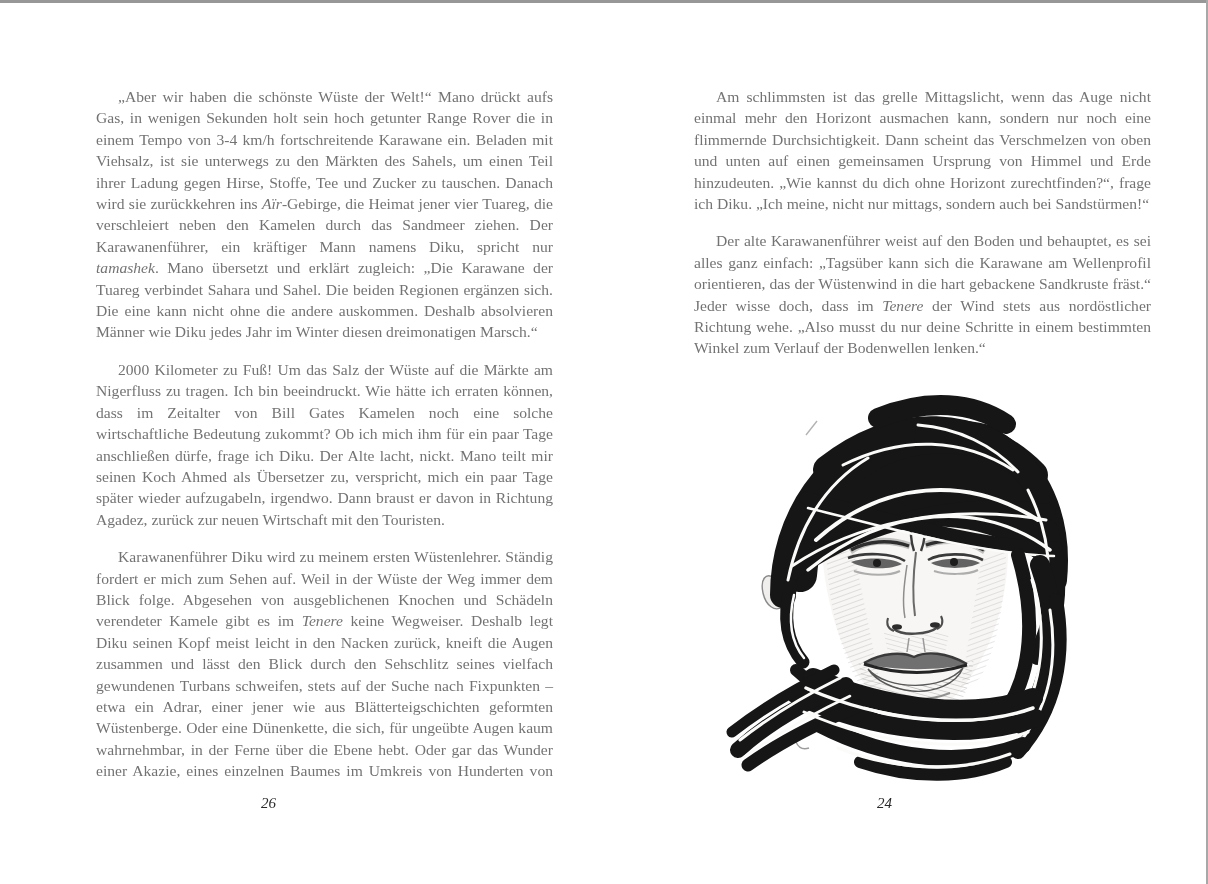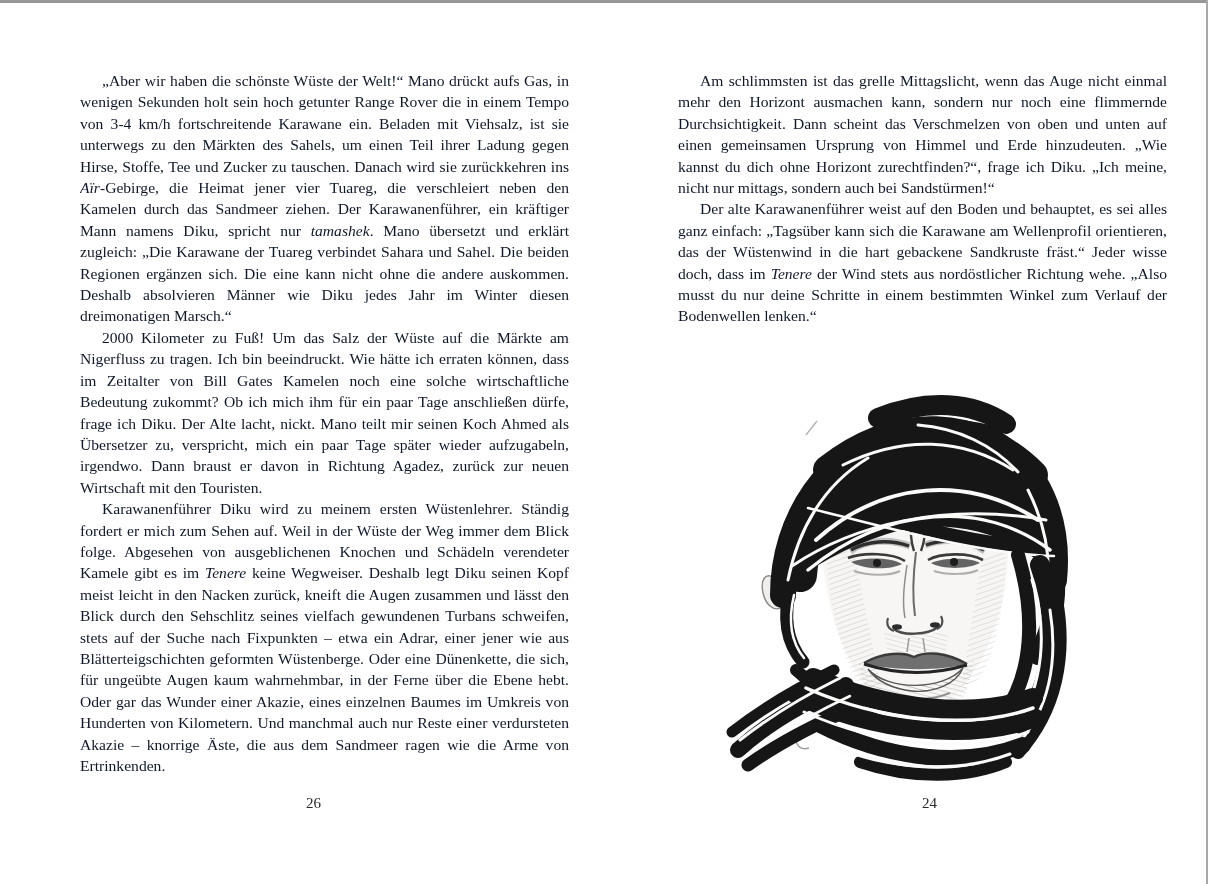--- a/index.html
+++ b/index.html
@@ -6,28 +6,28 @@
   .spread{
     position:relative;width:1208px;height:884px;background:#ffffff;
     overflow:hidden;font-family:"Liberation Serif","DejaVu Serif",serif;
   }
   .top-rule{position:absolute;left:0;top:0;width:1208px;height:3px;background:#979797;}
   .right-rule{position:absolute;right:0;top:0;width:2px;height:884px;background:#a8a8a8;}
   .page{position:absolute;top:70px;width:489px;}
   .page-left{left:80px;height:712px;overflow:hidden;}
   .page-right{left:678px;height:350px;overflow:hidden;}
   .para{
-    margin:0;text-align:justify;color:#0f172a;
+    margin:16px;text-align:justify;color:#737373;
     font-size:15.6px;line-height:21.4px;hyphens:none;
   }
   .para.indent{text-indent:22px;}
   .para em{font-style:italic;}
   .pagenum{
-    position:absolute;top:795px;width:60px;text-align:right;
-    font-size:15px;color:#2a2a2a;
+    position:absolute;top:795px;width:60px;text-align:left;
+    font-size:15px;color:#2a2a2a;font-style:italic;
   }
   .pagenum-left{left:261px;}
   .pagenum-right{left:877px;}
   .illustration{
     position:absolute;left:688px;top:380px;width:420px;height:415px;margin:0;
   }
   .illustration svg{display:block;width:100%;height:100%;}
 </style>
 </head>
 <body>

